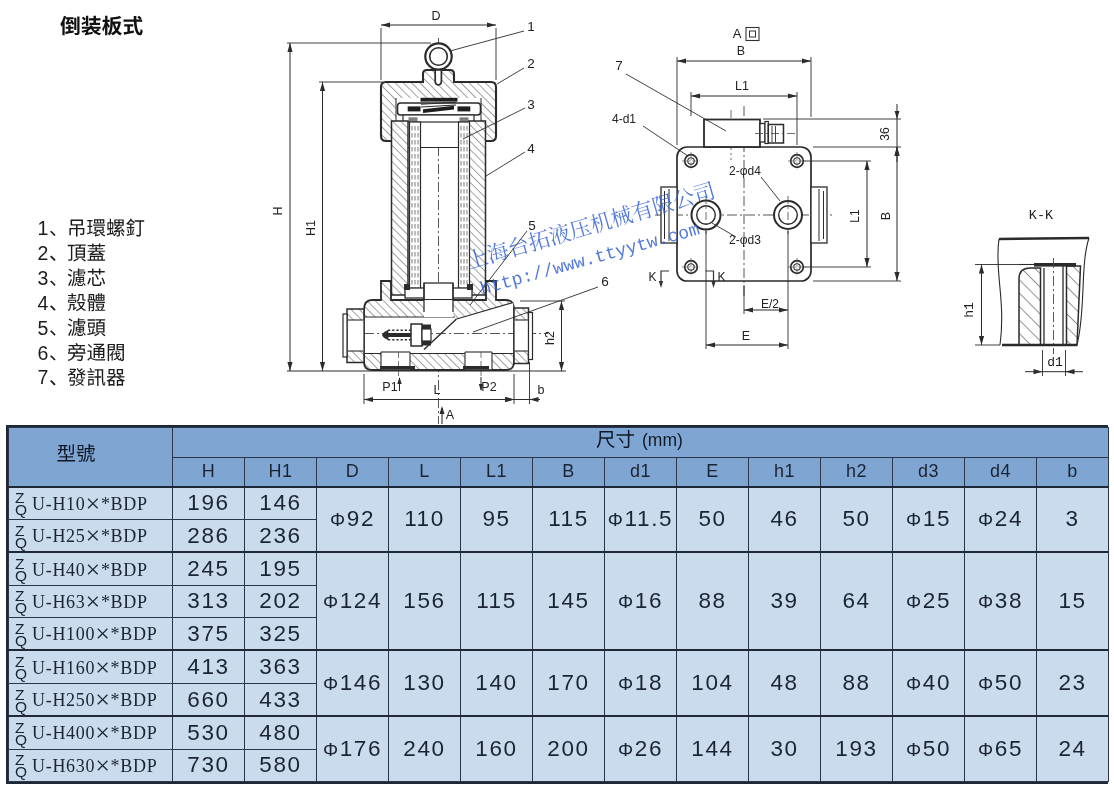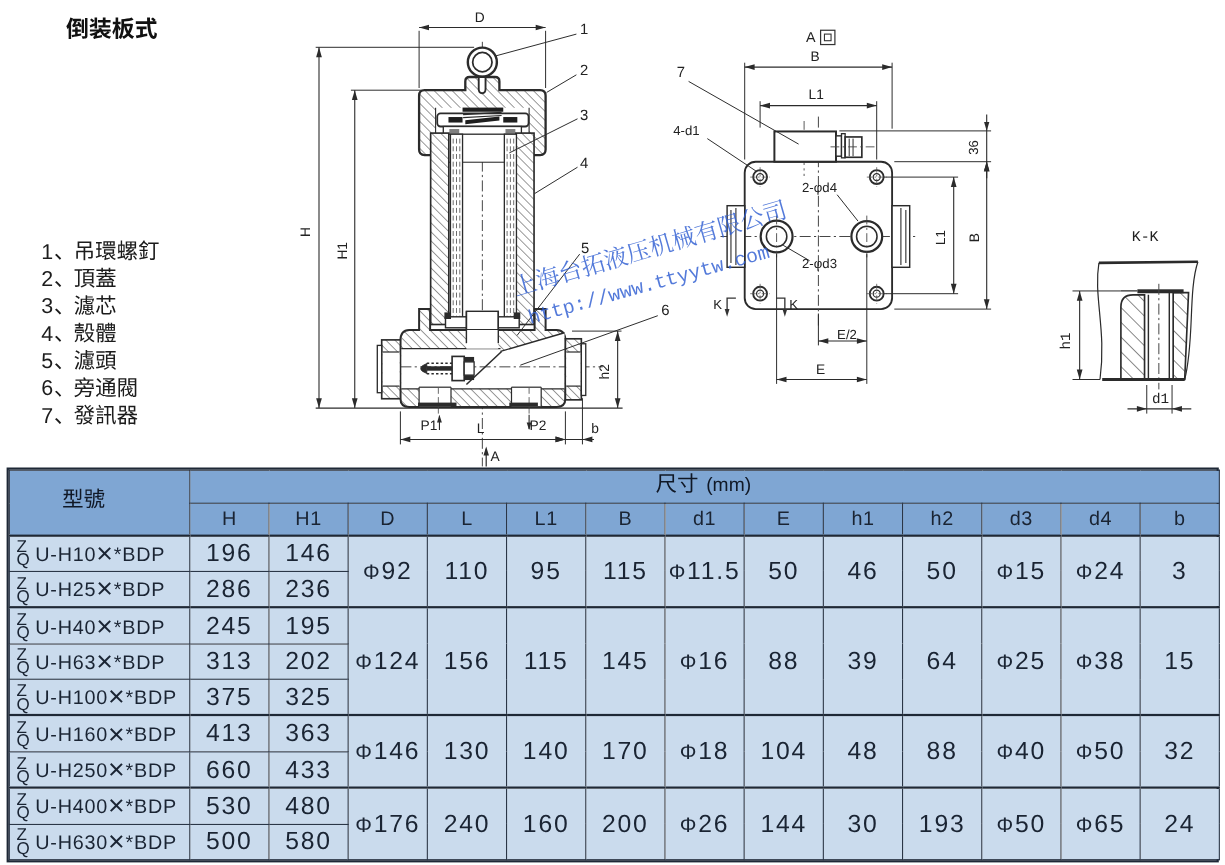--- a/index.html
+++ b/index.html
@@ -11,21 +11,21 @@
 th{background:#7fa6d3;font-weight:normal;}
 td{background:#cadbed;font-size:22.5px;letter-spacing:1.6px;}
 .ph{font-size:19px;}
 tr.h1{height:30px;} tr.h2{height:29px;}
 th.dim{font-size:18px;letter-spacing:0.5px;}
 td.gs{border-top:2px solid #1e2836;}
 td.mod{text-align:left;}
 .mod{display:table-cell;}
 .zq{display:inline-block;vertical-align:middle;width:17px;margin-left:6px;line-height:12px;font-size:15.5px;text-align:left;}
 .zq span{display:block;}
-.mn{display:inline-block;vertical-align:middle;font-size:18px;letter-spacing:0.7px;}
+.mn{display:inline-block;vertical-align:middle;font-size:18px;letter-spacing:0.7px;font-family:Liberation Serif, serif;}
 .x{font-size:26px;line-height:0;vertical-align:-2px;}
 svg{position:absolute;left:0;top:0;}
 </style></head>
 <body>
 <div id="page">
 <div id="tblwrap">
       <table>
 <colgroup>
           <col style="width:164px">
           <col style="width:72px">
@@ -116,21 +116,21 @@
             <td class="gs" rowspan="2"><span class="ph">Φ</span>146</td>
             <td class="gs" rowspan="2">130</td>
             <td class="gs" rowspan="2">140</td>
             <td class="gs" rowspan="2">170</td>
             <td class="gs" rowspan="2"><span class="ph">Φ</span>18</td>
             <td class="gs" rowspan="2">104</td>
             <td class="gs" rowspan="2">48</td>
             <td class="gs" rowspan="2">88</td>
             <td class="gs" rowspan="2"><span class="ph">Φ</span>40</td>
             <td class="gs" rowspan="2"><span class="ph">Φ</span>50</td>
-            <td class="gs" rowspan="2">32</td>
+            <td class="gs" rowspan="2">23</td>
           </tr>
 <tr>
             <td class="mod ws"><span class="zq"><span>Z</span><span>Q</span></span><span class="mn">U-H250<span class="x">×</span>*BDP</span></td>
             <td class="ws">660</td>
             <td class="ws">433</td>
           </tr>
 <tr>
             <td class="mod gs"><span class="zq"><span>Z</span><span>Q</span></span><span class="mn">U-H400<span class="x">×</span>*BDP</span></td>
             <td class="gs">530</td>
             <td class="gs">480</td>
@@ -141,21 +141,21 @@
             <td class="gs" rowspan="2"><span class="ph">Φ</span>26</td>
             <td class="gs" rowspan="2">144</td>
             <td class="gs" rowspan="2">30</td>
             <td class="gs" rowspan="2">193</td>
             <td class="gs" rowspan="2"><span class="ph">Φ</span>50</td>
             <td class="gs" rowspan="2"><span class="ph">Φ</span>65</td>
             <td class="gs" rowspan="2">24</td>
           </tr>
 <tr>
             <td class="mod ws"><span class="zq"><span>Z</span><span>Q</span></span><span class="mn">U-H630<span class="x">×</span>*BDP</span></td>
-            <td class="ws">500</td>
+            <td class="ws">730</td>
             <td class="ws">580</td>
           </tr>
 </tbody>
       </table>
     </div>
 <svg width="1114" height="786" viewBox="0 0 1114 786">
 <defs>
 <pattern id="hat" width="5.8" height="5.8" patternUnits="userSpaceOnUse" patternTransform="rotate(-45)">
 <rect width="5.8" height="5.8" fill="#fff"></rect>
           <line x1="0" y1="0" x2="0" y2="5.8" stroke="#3d3d3d" stroke-width="0.95"></line>

